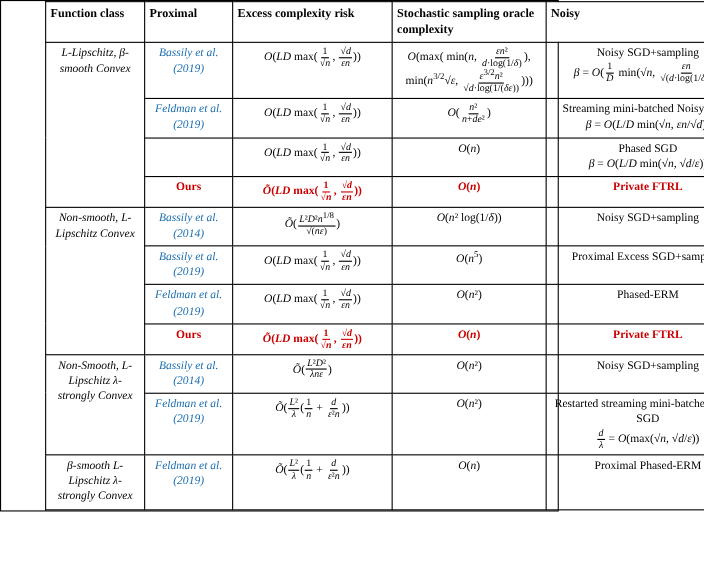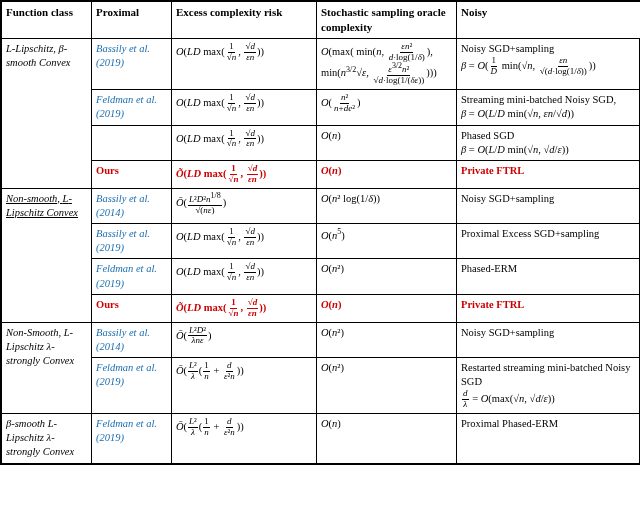--- a/index.html
+++ b/index.html
@@ -4,33 +4,35 @@
   <style>
     * { box-sizing: border-box; margin: 0; padding: 0; }
     body {
       font-family: 'Times New Roman', Times, serif;
       font-size: 11px;
       background: #fff;
       width: 640px;
       min-height: 512px;
     }
     .table-wrapper {
-      width: 640px;
+      width: 508px;
       border: 1.5px solid #000;
+      padding-left: 40px;
     }
     table {
       width: 100%;
       border-collapse: collapse;
       table-layout: fixed;
     }
     th, td {
       border: 1px solid #000;
       padding: 3px 4px;
       vertical-align: top;
       line-height: 1.35;
+      text-align: center;
     }
     th {
       font-weight: bold;
       text-align: left;
       background: #fff;
       font-size: 11px;
     }
     td {
       font-size: 10.5px;
     }
@@ -169,21 +171,21 @@
         </td>
         <td>
           <em>O</em>(<em>n</em>)
         </td>
         <td>
           Private FTRL
         </td>
       </tr>
 
       <tr>
-        <td rowspan="4" style="font-style:italic;text-decoration:underline;">
+        <td rowspan="4" style="font-style:italic;">
           Non-smooth, <em>L</em>-Lipschitz Convex
         </td>
         <td class="blue">Bassily et al. (2014)</td>
         <td>
           <em>Õ</em>(<span class="frac">
               <span class="num"><em>L</em>²<em>D</em>²<em>n</em><sup>1/8</sup></span>
               <span class="den">√(<em>nε</em>)</span>
             </span>)
         </td>
         <td>

